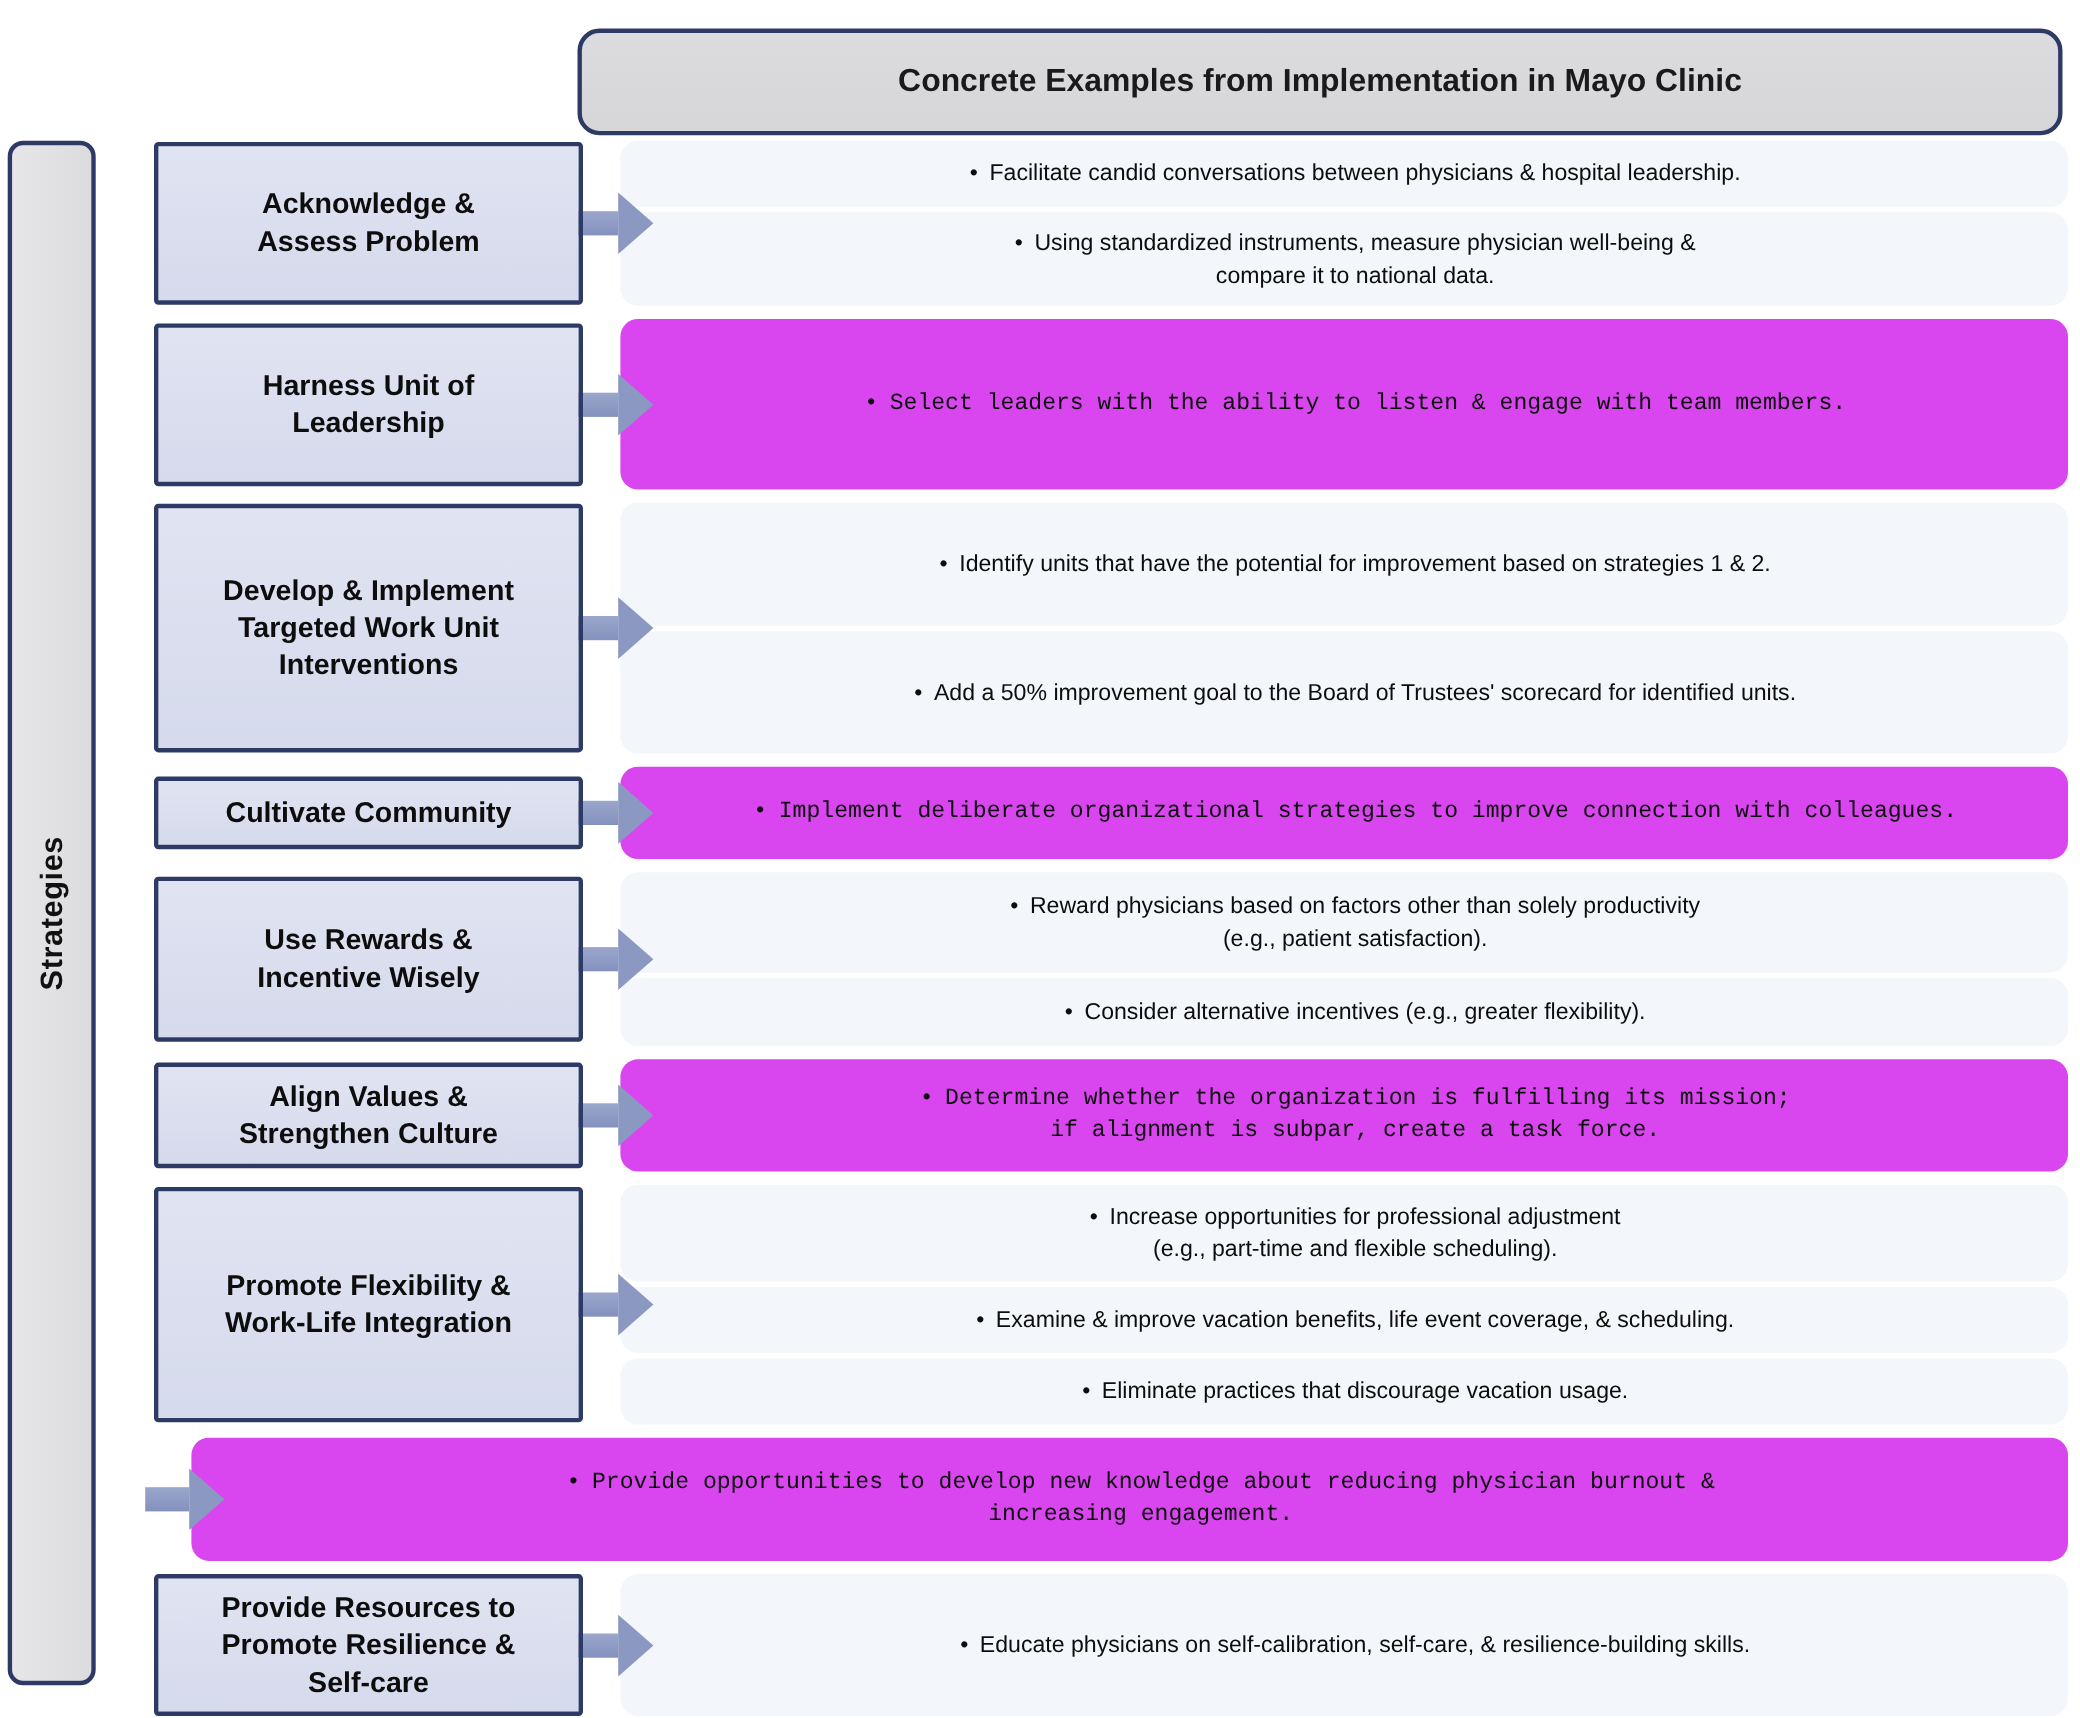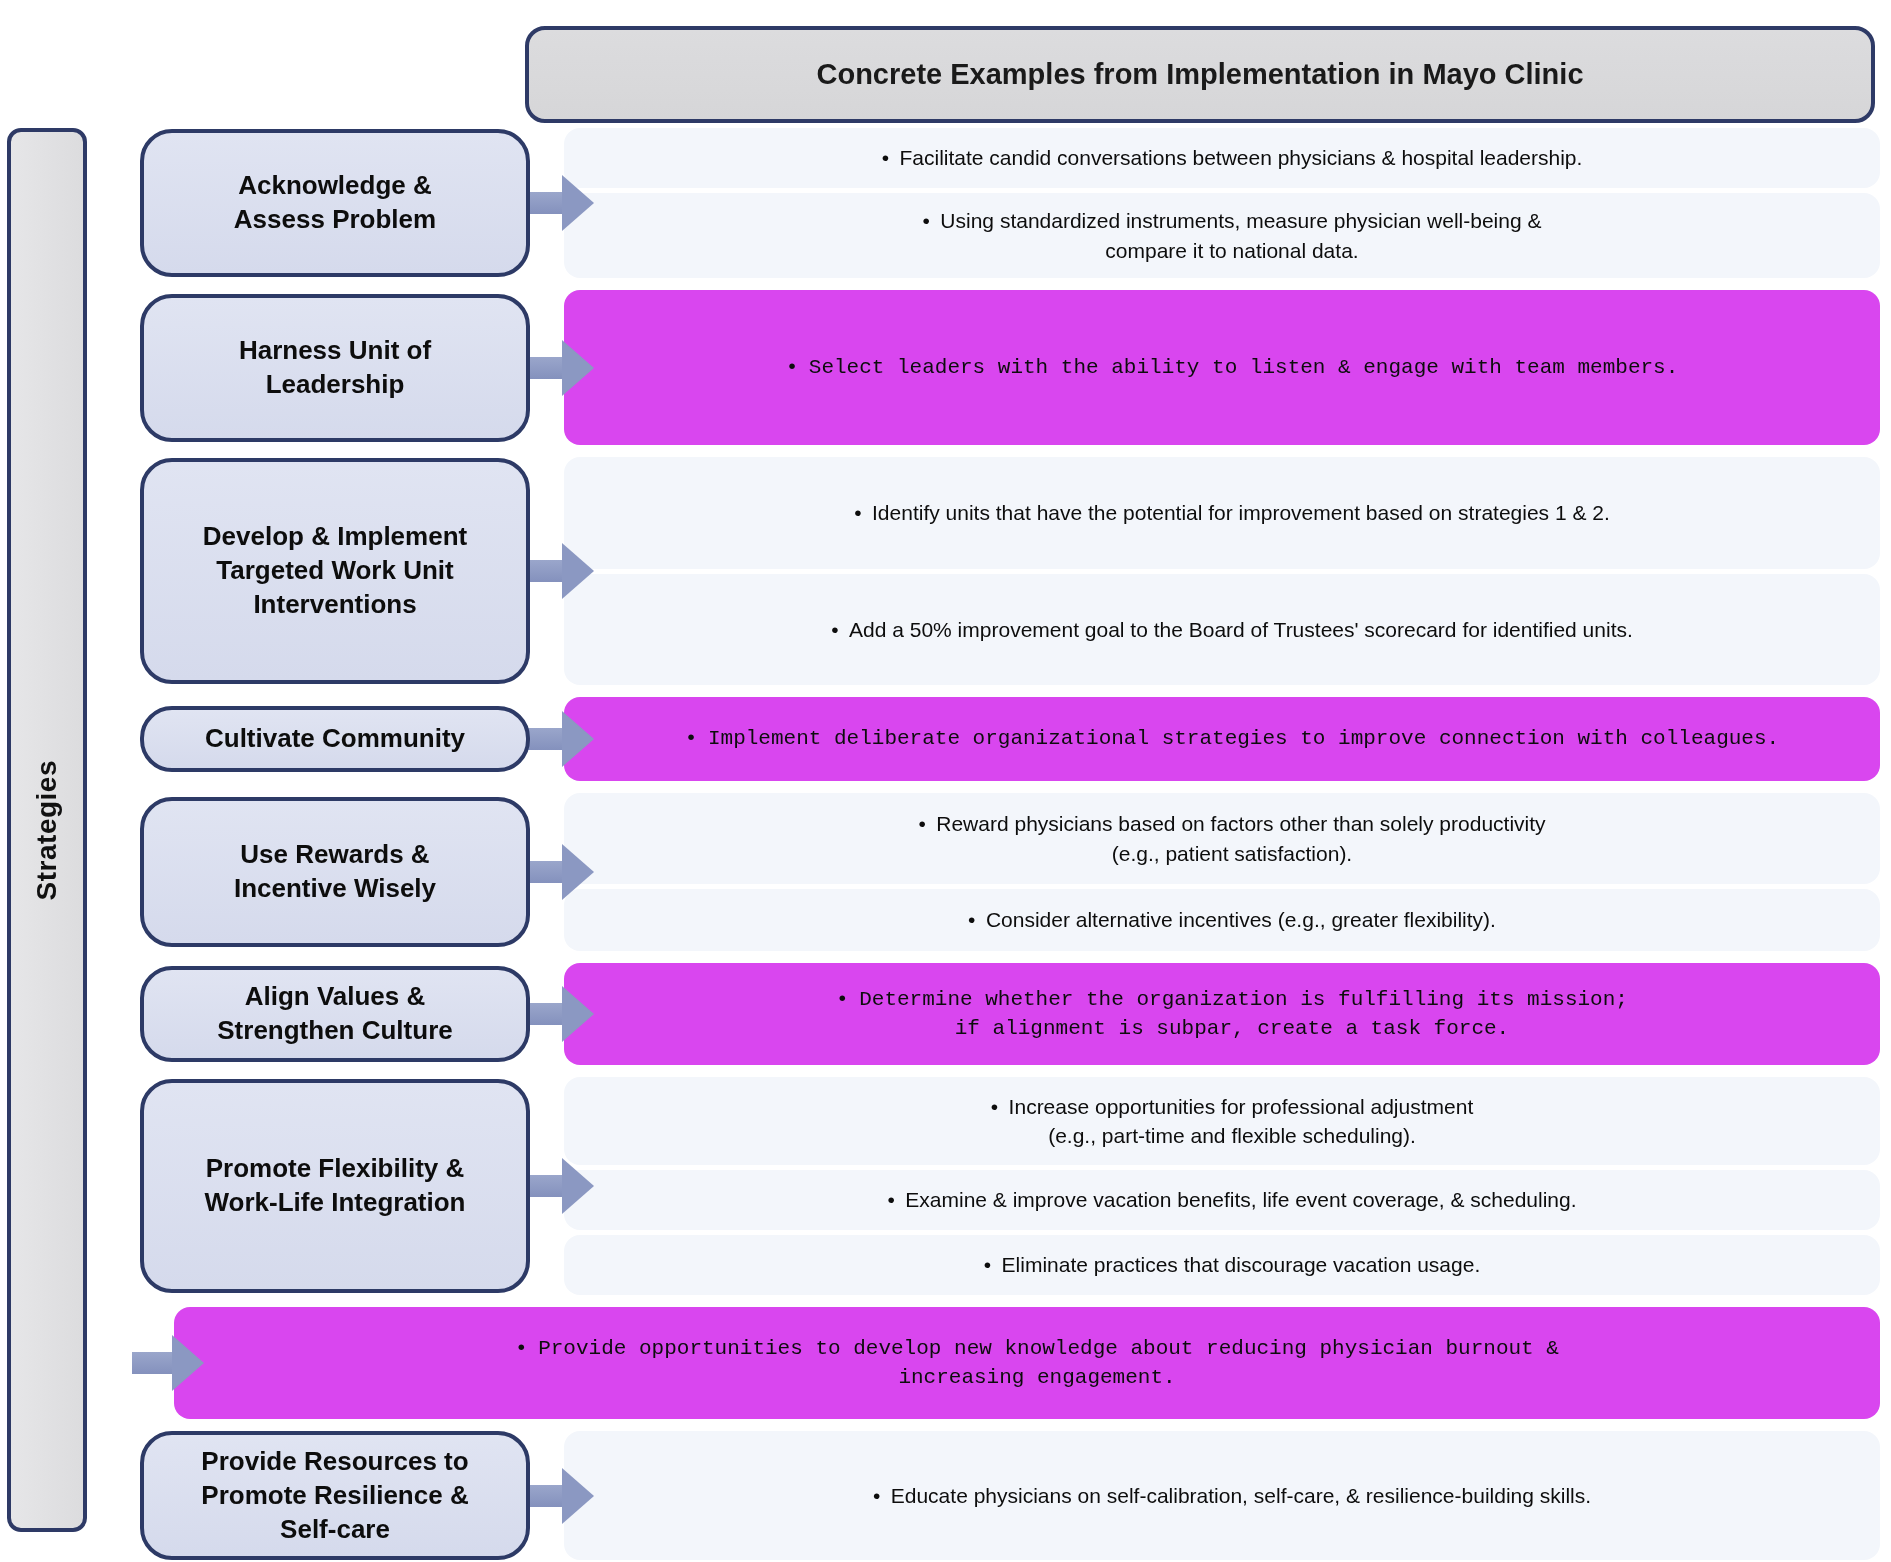--- a/index.html
+++ b/index.html
@@ -57,21 +57,21 @@
     display:flex;flex-direction:column;gap:12px;
   }
   .row{
     display:flex;align-items:center;
   }
   .strategy{
     flex:0 0 390px;
     box-sizing:border-box;
     background:linear-gradient(180deg,#e0e4f2 0%,#d5daec 100%);
     border:4px solid #2d3a66;
-    border-radius:32px;
+    border-radius:4px;
     display:flex;align-items:center;justify-content:center;
     padding:10px 12px;
     z-index:3;
   }
   .strategy-label{
     font-size:26px;font-weight:bold;color:#0d0d0d;
     text-align:center;line-height:1.3;
     white-space:pre-line;
   }
   .row-1 .strategy{min-height:148px}

